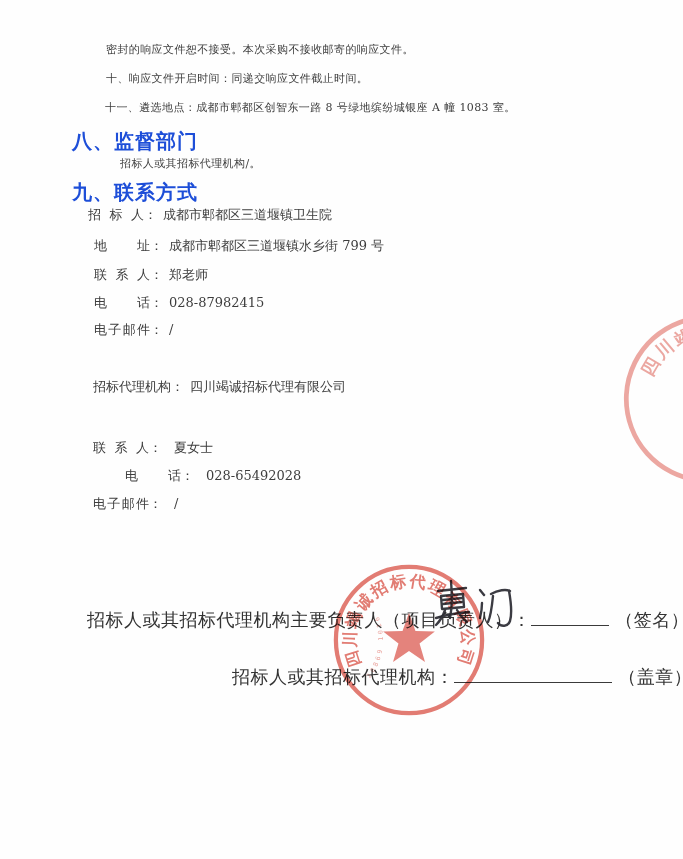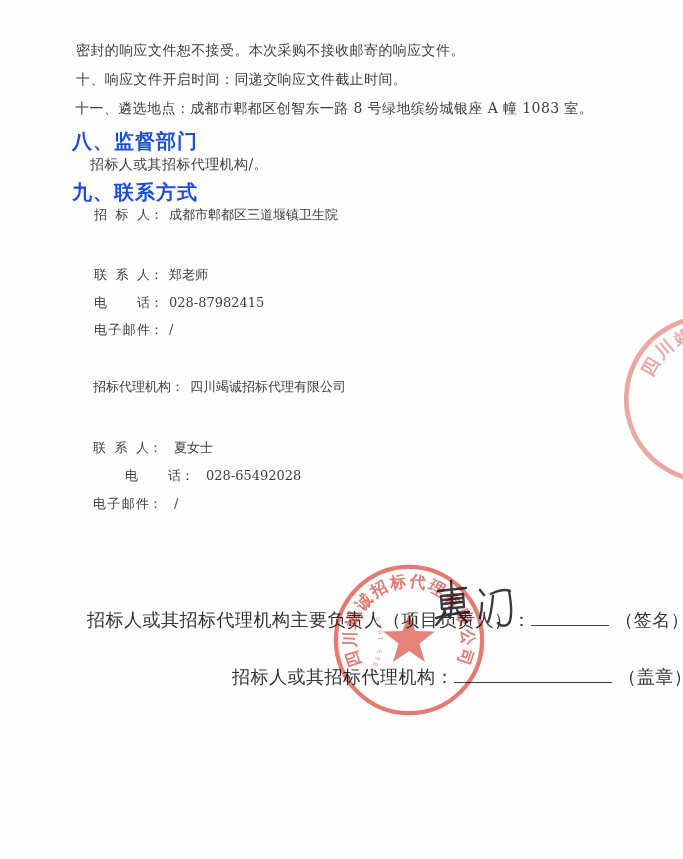--- a/index.html
+++ b/index.html
@@ -4,21 +4,21 @@
 <style>
   html,body{margin:0;padding:0;background:#ffffff;}
   .page{
     position:relative;
     width:683px;height:859px;
     background:#fefefe;
     font-family:"DejaVu Serif","Liberation Serif",serif;
     color:#3d3d3d;
     overflow:hidden;
   }
-  .tline{position:absolute;white-space:nowrap;font-size:14px;letter-spacing:.4px;color:#3d3d3d;}
+  .tline{position:absolute;white-space:nowrap;font-size:11px;letter-spacing:.4px;color:#3d3d3d;margin-left:30px;}
   .heading{position:absolute;white-space:nowrap;font-size:20px;font-weight:bold;color:#1d4ed8;letter-spacing:1px;font-family:"DejaVu Sans","Liberation Sans",sans-serif;}
   .row{position:absolute;white-space:nowrap;font-size:13px;color:#3d3d3d;}
   .lbl{display:inline-block;width:56px;text-align:justify;text-align-last:justify;-moz-text-align-last:justify;vertical-align:bottom;}
   .lbl-wide{display:inline-block;vertical-align:bottom;}
   .colon{display:inline-block;}
   .val{display:inline-block;margin-left:6px;}
   .val-gap{display:inline-block;margin-left:12px;}
   .sigline{position:absolute;white-space:nowrap;font-size:18px;color:#333;letter-spacing:.5px;}
   .uline{display:inline-block;border-bottom:1.4px solid #3a3a3a;height:1em;vertical-align:baseline;}
   .uline.sign{width:78px;}
@@ -36,22 +36,25 @@
 
   <div class="tline" style="left:76px;top:42px;">密封的响应文件恕不接受。本次采购不接收邮寄的响应文件。</div>
   <div class="tline" style="left:76px;top:71px;">十、响应文件开启时间：同递交响应文件截止时间。</div>
   <div class="tline" style="left:75px;top:100px;">十一、遴选地点：成都市郫都区创智东一路 8 号绿地缤纷城银座 A 幢 1083 室。</div>
 
   <div class="heading" style="left:72px;top:128px;">八、监督部门</div>
   <div class="tline" style="left:90px;top:156px;">招标人或其招标代理机构/。</div>
 
   <div class="heading" style="left:72px;top:179px;">九、联系方式</div>
 
-  <div class="row" style="left:94px;top:206px;">
+  <div class="row" style="left:88px;top:206px;">
     <span class="lbl">招标人</span><span class="colon">：</span><span class="val">成都市郫都区三道堰镇卫生院</span>
+  </div>
+  <div class="row" style="left:94px;top:237px;">
+    <span class="lbl">地址</span><span class="colon">：</span><span class="val">成都市郫都区三道堰镇水乡街 799 号</span>
   </div>
   <div class="row" style="left:94px;top:266px;">
     <span class="lbl">联系人</span><span class="colon">：</span><span class="val">郑老师</span>
   </div>
   <div class="row" style="left:94px;top:294px;">
     <span class="lbl">电话</span><span class="colon">：</span><span class="val">028-87982415</span>
   </div>
   <div class="row" style="left:94px;top:321px;">
     <span class="lbl">电子邮件</span><span class="colon">：</span><span class="val">/</span>
   </div>

